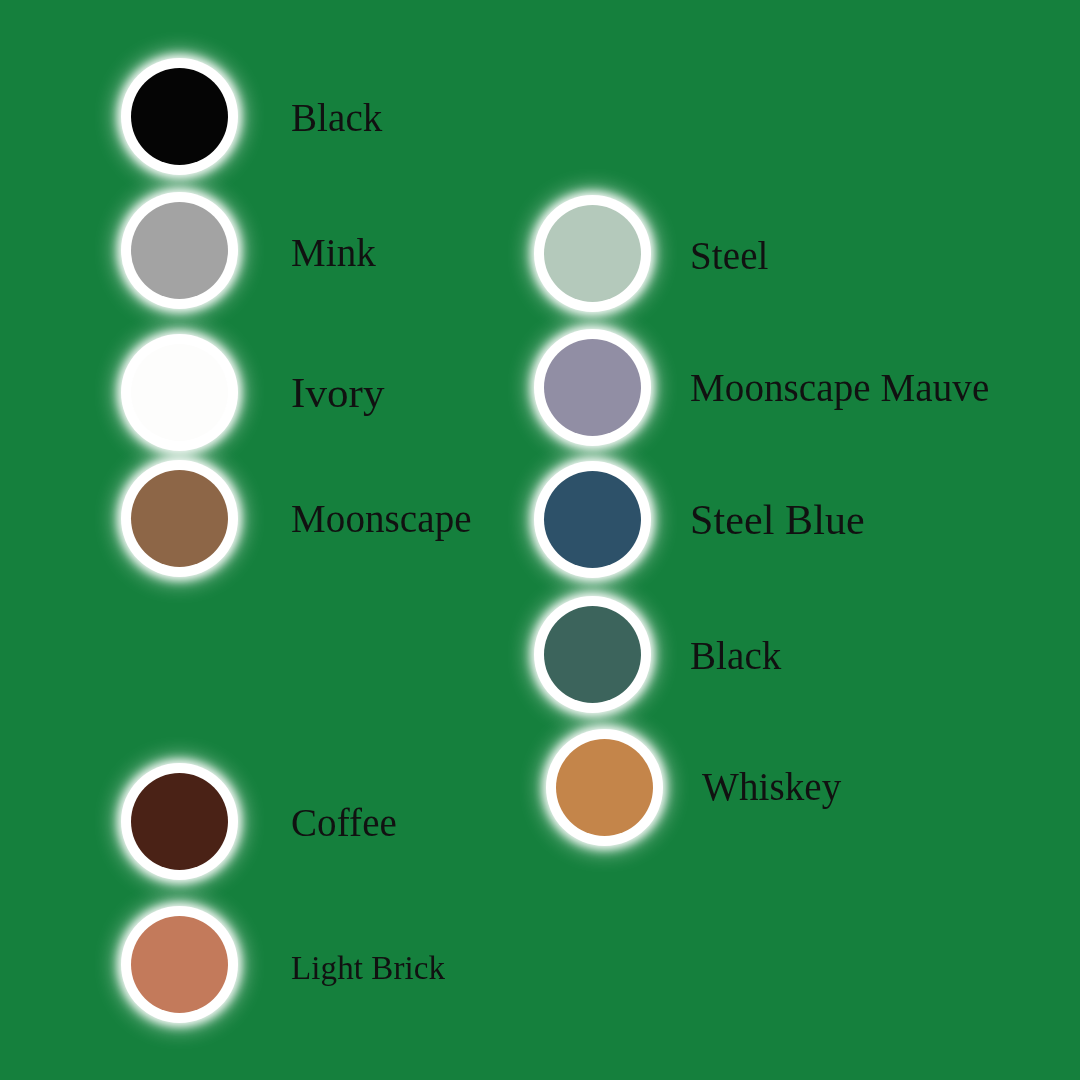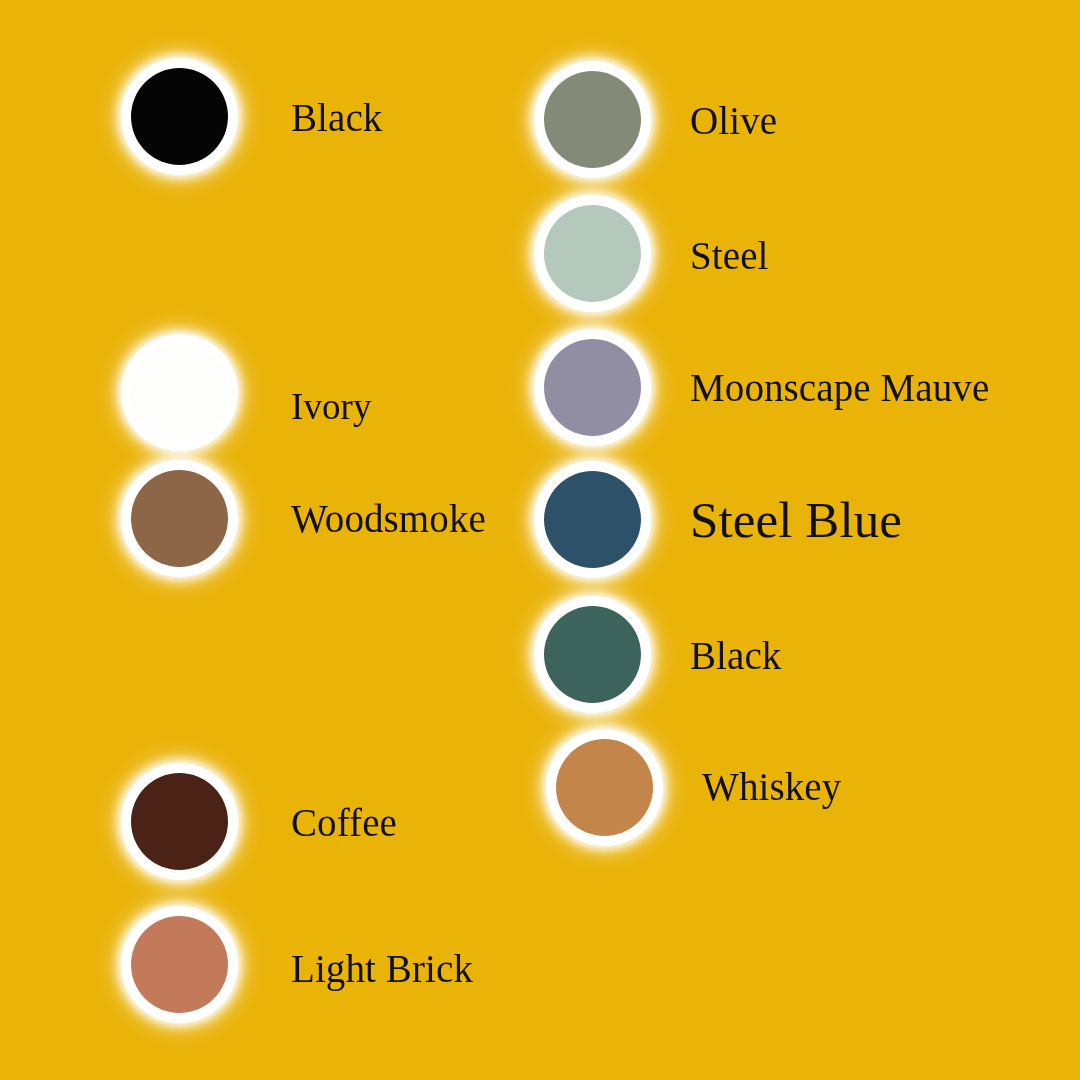--- a/index.html
+++ b/index.html
@@ -52,77 +52,77 @@
     color: #111111;
     font-weight: 400;
     white-space: nowrap;
     line-height: 1;
     letter-spacing: 0.1px;
   }
 </style>
 </head>
 <body>
 
-<div id="palette-board" style="background: #eab308;">
+<div id="palette-board" style="background: #15803d;">
     <div style="position: absolute; left: 0px; top: 0px; width: 100%; height: 100%;">
       <div class="swatch-row" style="left: 131px; top: 67.5px; height: 97px;">
         <span class="swatch-dot-wrap" style="width: 97px; height: 97px;">
           <span class="swatch-dot" title="Black" style="width: 97px; height: 97px; background: rgb(5, 5, 5);"></span>
         </span>
         <span class="swatch-label" style="position: absolute; left: 160px; top: 49.5px; transform: translateY(-50%); font-size: 39px; color: rgb(17, 17, 17);">Black</span>
       </div>
+      <div class="swatch-row" style="left: 131px; top: 201.5px; height: 97px;">
+        <span class="swatch-dot-wrap" style="width: 97px; height: 97px;">
+          <span class="swatch-dot" title="Mink" style="width: 97px; height: 97px; background: rgb(163, 163, 163);"></span>
+        </span>
+        <span class="swatch-label" style="position: absolute; left: 160px; top: 50.5px; transform: translateY(-50%); font-size: 39px; color: rgb(17, 17, 17);">Mink</span>
+      </div>
       <div class="swatch-row" style="left: 131px; top: 343.5px; height: 97px;">
         <span class="swatch-dot-wrap" style="width: 97px; height: 97px;">
           <span class="swatch-dot" title="Ivory" style="width: 97px; height: 97px; background: rgb(253, 253, 252);"></span>
         </span>
-        <span class="swatch-label" style="position: absolute; left: 160px; top: 48.5px; transform: translateY(-50%); font-size: 37px; color: rgb(17, 17, 17); margin-top: 14px;">Ivory</span>
+        <span class="swatch-label" style="position: absolute; left: 160px; top: 48.5px; transform: translateY(-50%); font-size: 43px; color: rgb(17, 17, 17);">Ivory</span>
       </div>
       <div class="swatch-row" style="left: 131px; top: 469.5px; height: 97px;">
         <span class="swatch-dot-wrap" style="width: 97px; height: 97px;">
           <span class="swatch-dot" title="Americano" style="width: 97px; height: 97px; background: rgb(141, 102, 71);"></span>
         </span>
-        <span class="swatch-label" style="position: absolute; left: 160px; top: 48.5px; transform: translateY(-50%); font-size: 39px; color: rgb(17, 17, 17);">Woodsmoke</span>
+        <span class="swatch-label" style="position: absolute; left: 160px; top: 48.5px; transform: translateY(-50%); font-size: 39px; color: rgb(17, 17, 17);">Moonscape</span>
       </div>
       <div class="swatch-row" style="left: 131px; top: 772.5px; height: 97px;">
         <span class="swatch-dot-wrap" style="width: 97px; height: 97px;">
           <span class="swatch-dot" title="Coffee" style="width: 97px; height: 97px; background: rgb(74, 34, 22);"></span>
         </span>
         <span class="swatch-label" style="position: absolute; left: 160px; top: 49.5px; transform: translateY(-50%); font-size: 39px; color: rgb(17, 17, 17); text-align: right;">Coffee</span>
       </div>
       <div class="swatch-row" style="left: 131px; top: 915.5px; height: 97px;">
         <span class="swatch-dot-wrap" style="width: 97px; height: 97px;">
           <span class="swatch-dot" title="Light Brick" style="width: 97px; height: 97px; background: rgb(195, 122, 91);"></span>
         </span>
-        <span class="swatch-label" style="position: absolute; left: 160px; top: 52.5px; transform: translateY(-50%); font-size: 39px; color: rgb(17, 17, 17);">Light Brick</span>
+        <span class="swatch-label" style="position: absolute; left: 160px; top: 52.5px; transform: translateY(-50%); font-size: 33px; color: rgb(17, 17, 17);">Light Brick</span>
       </div>
     </div>
     <div style="position: absolute; left: 0px; top: 0px; width: 100%; height: 100%;">
-      <div class="swatch-row" style="left: 544px; top: 70.5px; height: 97px;">
-        <span class="swatch-dot-wrap" style="width: 97px; height: 97px;">
-          <span class="swatch-dot" title="Olive" style="width: 97px; height: 97px; background: rgb(132, 138, 120);"></span>
-        </span>
-        <span class="swatch-label" style="position: absolute; left: 146px; top: 49.5px; transform: translateY(-50%); font-size: 39px; color: rgb(17, 17, 17);">Olive</span>
-      </div>
       <div class="swatch-row" style="left: 544px; top: 204.5px; height: 97px;">
         <span class="swatch-dot-wrap" style="width: 97px; height: 97px;">
           <span class="swatch-dot" title="Sage" style="width: 97px; height: 97px; background: rgb(180, 201, 187);"></span>
         </span>
         <span class="swatch-label" style="position: absolute; left: 146px; top: 50.5px; transform: translateY(-50%); font-size: 39px; color: rgb(17, 17, 17);">Steel</span>
       </div>
       <div class="swatch-row" style="left: 544px; top: 338.5px; height: 97px;">
         <span class="swatch-dot-wrap" style="width: 97px; height: 97px;">
           <span class="swatch-dot" title="Moonscape Mauve" style="width: 97px; height: 97px; background: rgb(145, 142, 164);"></span>
         </span>
         <span class="swatch-label" style="position: absolute; left: 146px; top: 48.5px; transform: translateY(-50%); font-size: 39px; color: rgb(17, 17, 17);">Moonscape Mauve</span>
       </div>
       <div class="swatch-row" style="left: 544px; top: 470.5px; height: 97px;">
         <span class="swatch-dot-wrap" style="width: 97px; height: 97px;">
           <span class="swatch-dot" title="Steel Blue" style="width: 97px; height: 97px; background: rgb(45, 81, 105);"></span>
         </span>
-        <span class="swatch-label" style="position: absolute; left: 146px; top: 49.5px; transform: translateY(-50%); font-size: 51px; color: rgb(17, 17, 17);">Steel Blue</span>
+        <span class="swatch-label" style="position: absolute; left: 146px; top: 49.5px; transform: translateY(-50%); font-size: 42px; color: rgb(17, 17, 17);">Steel Blue</span>
       </div>
       <div class="swatch-row" style="left: 544px; top: 605.5px; height: 97px;">
         <span class="swatch-dot-wrap" style="width: 97px; height: 97px;">
           <span class="swatch-dot" title="Pine" style="width: 97px; height: 97px; background: rgb(60, 100, 92);"></span>
         </span>
         <span class="swatch-label" style="position: absolute; left: 146px; top: 49.5px; transform: translateY(-50%); font-size: 39px; color: rgb(17, 17, 17);">Black</span>
       </div>
       <div class="swatch-row" style="left: 556px; top: 738.5px; height: 97px;">
         <span class="swatch-dot-wrap" style="width: 97px; height: 97px;">
           <span class="swatch-dot" title="Whiskey" style="width: 97px; height: 97px; background: rgb(196, 133, 74);"></span>

